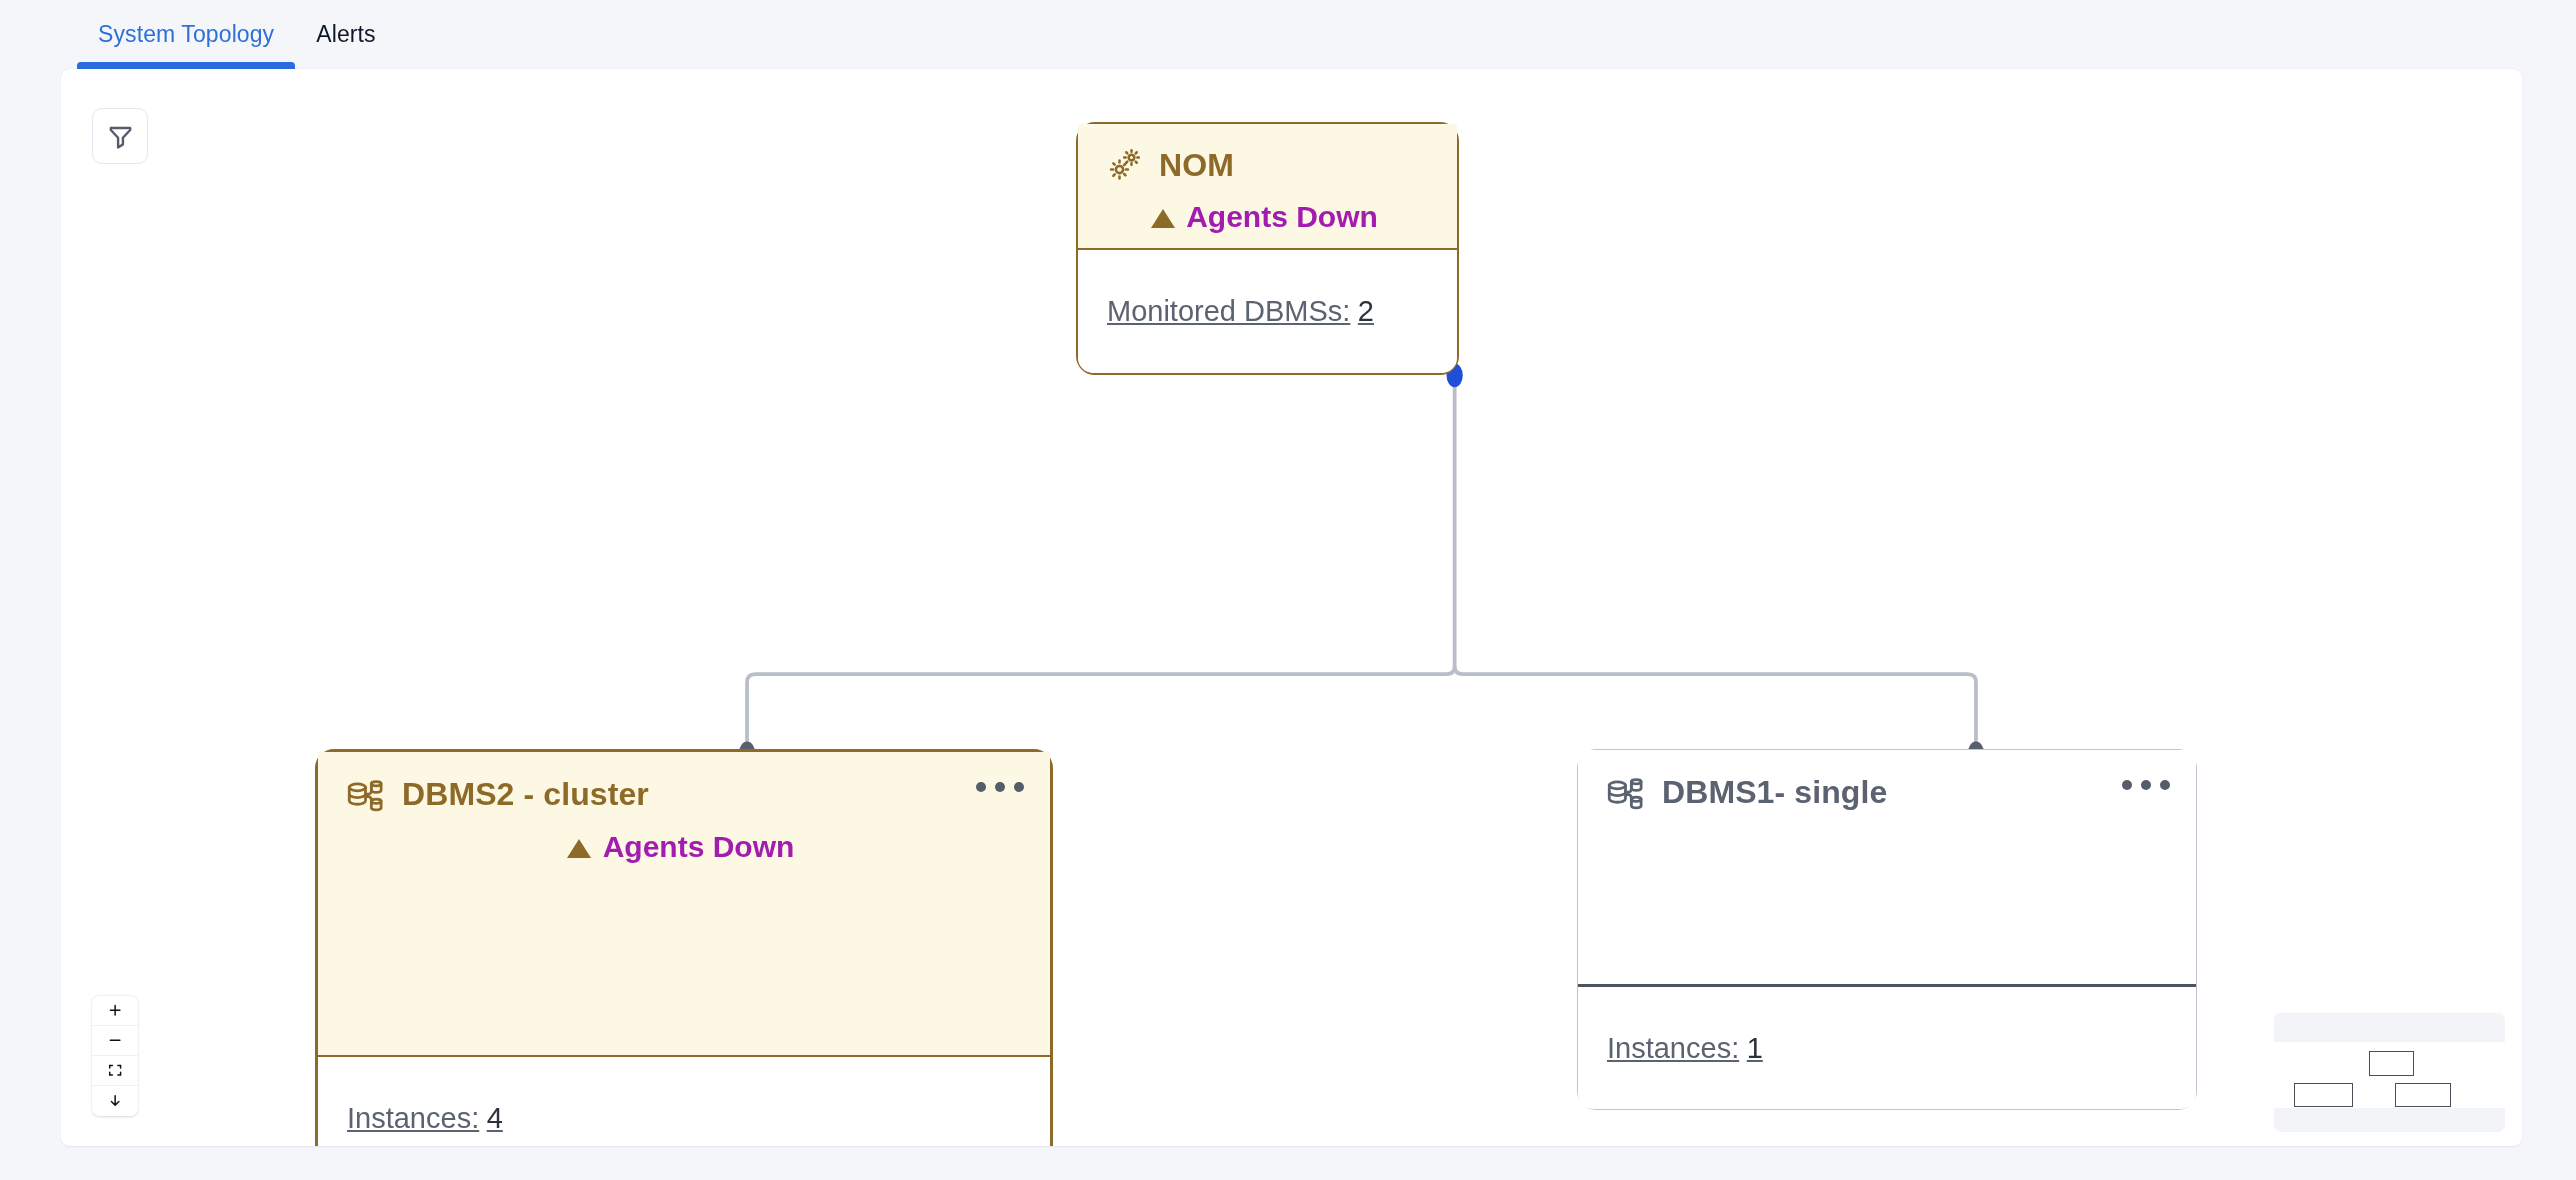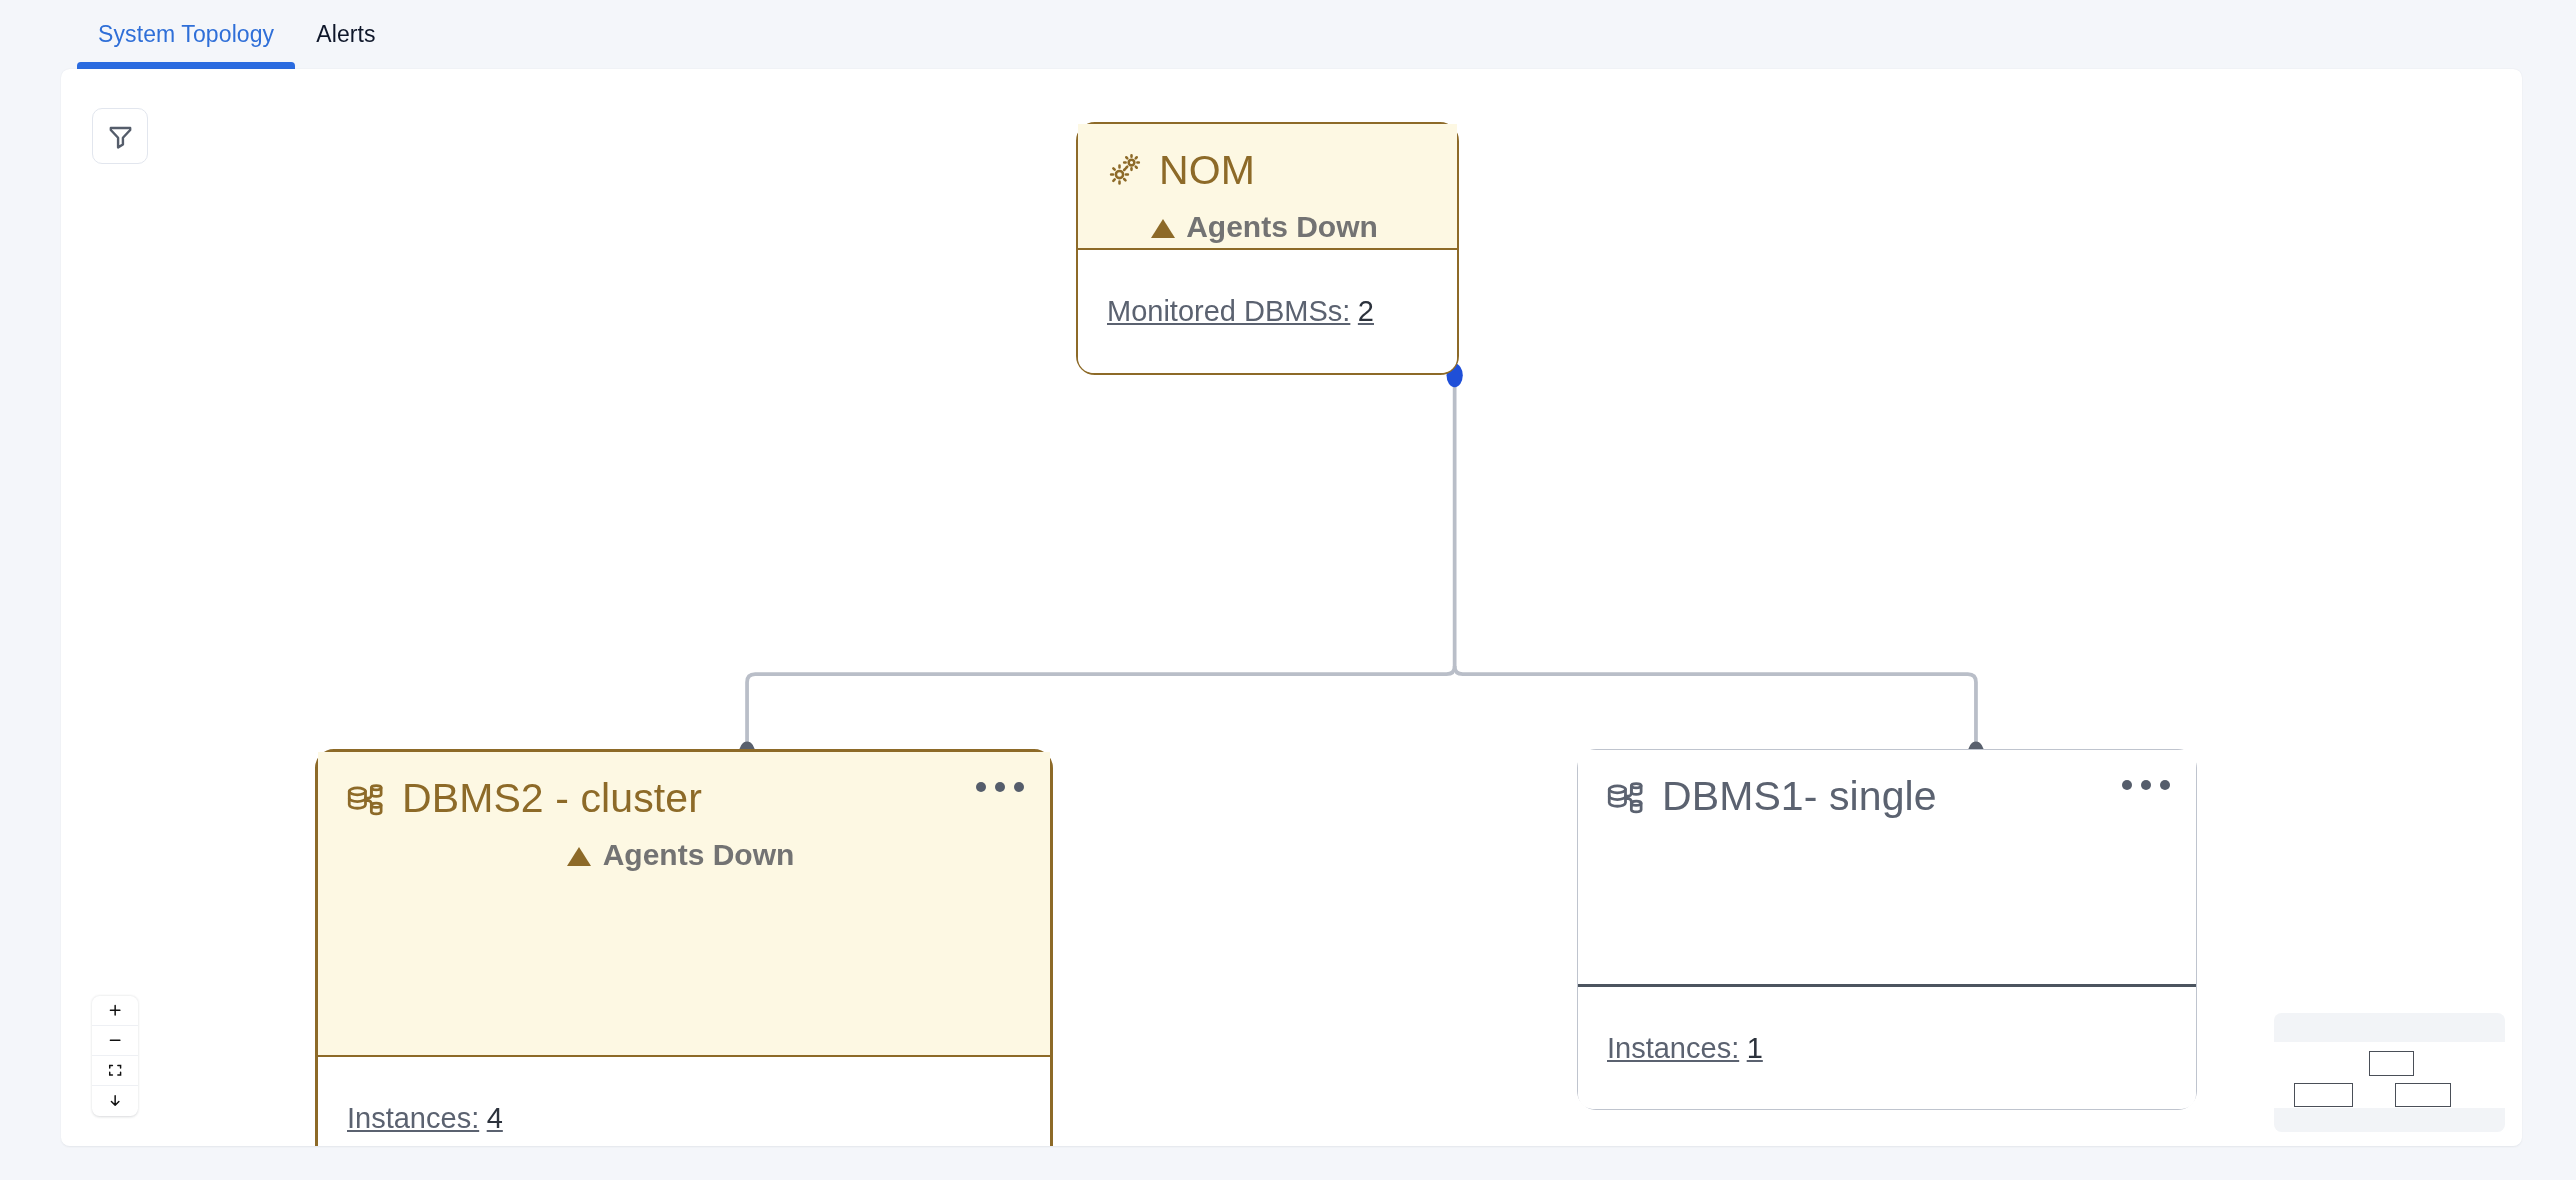--- a/index.html
+++ b/index.html
@@ -111,40 +111,40 @@
   .node.plain .node-head { background: #ffffff; }
 
   .head-row {
     display: flex;
     align-items: center;
     padding-left: 27.5px;
     padding-top: 22.5px;
     gap: 17.5px;
   }
   .node-title {
-    font-size: 41px;
-    font-weight: 400;
+    font-size: 32px;
+    font-weight: 700;
     letter-spacing: 0.1px;
     white-space: nowrap;
   }
   .node.warn .node-title { color: #8d6a28; }
   .node.plain .node-title { color: #5b6270; }
 
   .status-row {
     display: flex;
     align-items: center;
     justify-content: center;
     gap: 11.3px;
     margin-top: 16.3px;
     padding-right: 6.3px;
   }
   .status-text {
     font-size: 30px;
     font-weight: bold;
-    color: #737373;
+    color: #a21caf;
     white-space: nowrap;
   }
   .tri {
     width: 0; height: 0;
     border-left: 12px solid transparent;
     border-right: 12px solid transparent;
     border-bottom: 19.4px solid #8d6a28;
     margin-top: 2.5px;
   }
   .dot-green {

